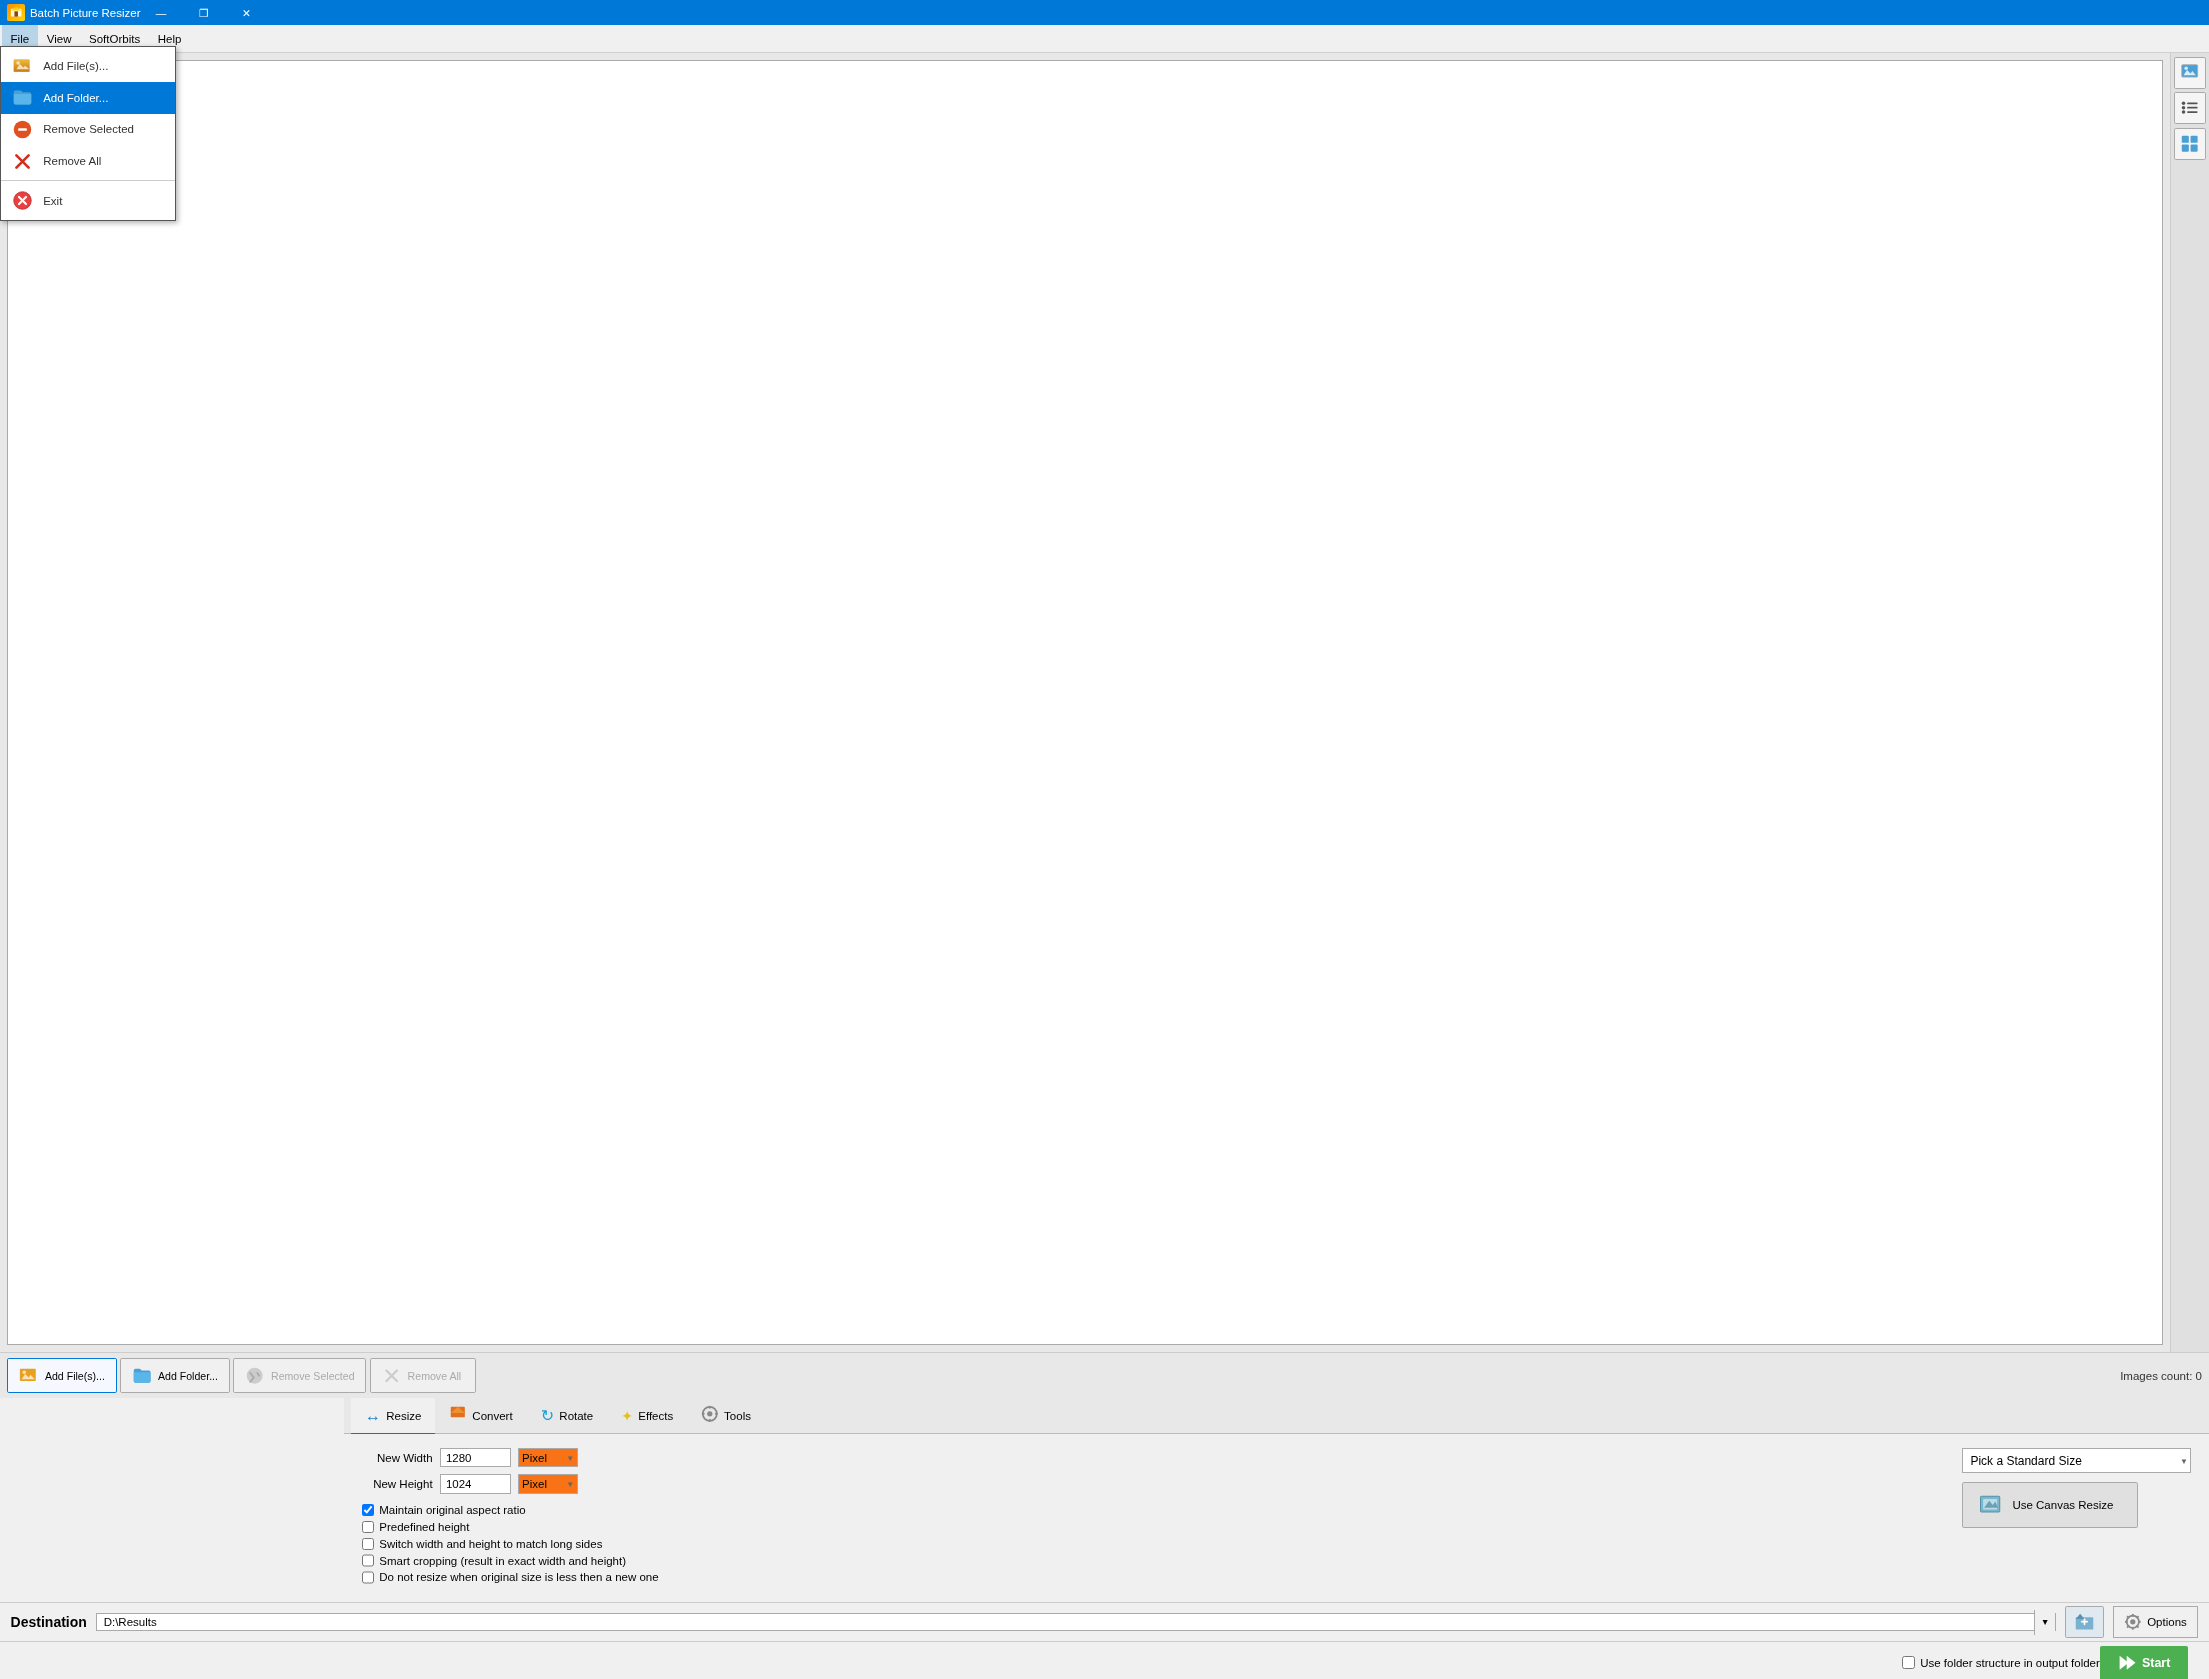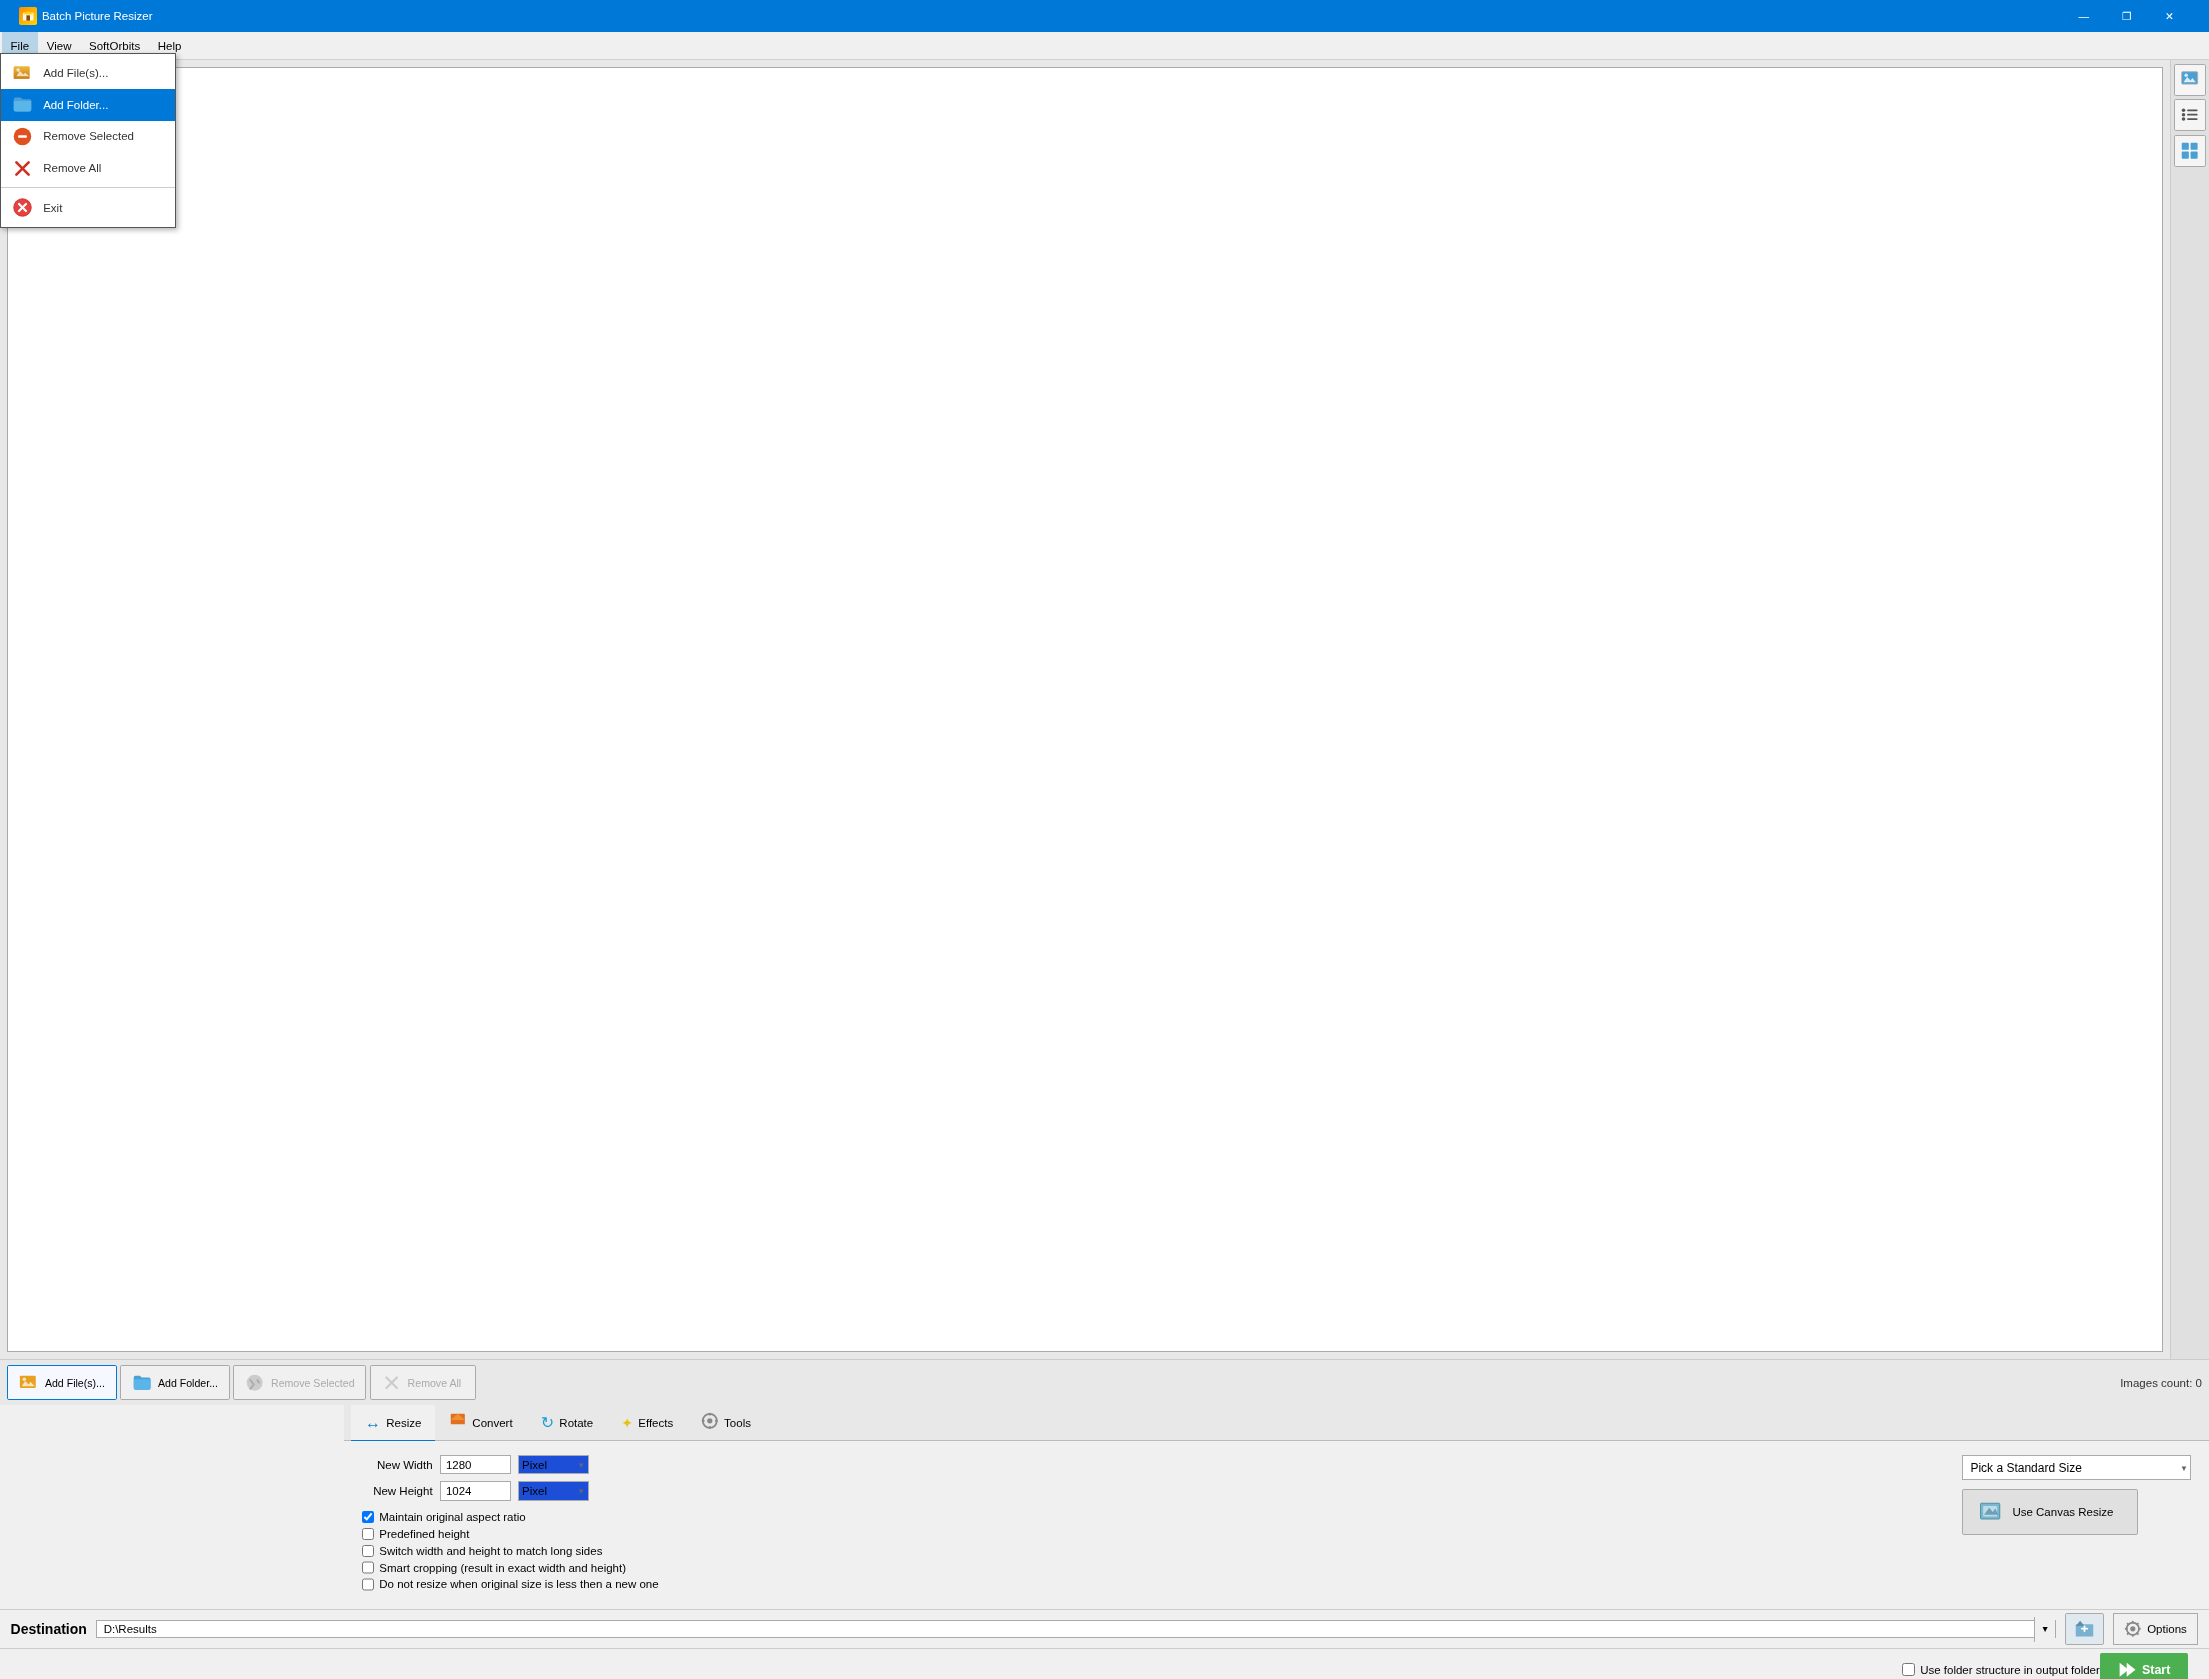--- a/index.html
+++ b/index.html
@@ -1,19 +1,19 @@
 <!DOCTYPE html>
 <html style="font-size:14px"><head>
   <meta charset="utf-8">
   <style>
     * { box-sizing: border-box; margin: 0; padding: 0; }
     body { font-family: 'Segoe UI', Tahoma, Geneva, Verdana, sans-serif; font-size: 11.5px; background: #f0f0f0; overflow: hidden; user-select: none; }
 
     
-    .title-bar { background: #0078d7; color: white; height: 32px; display: flex; align-items: center; padding: 0 19px; justify-content: space-between; }
+    .title-bar { background: #0078d7; color: white; height: 25px; display: flex; align-items: center; padding: 0 7px; }
     .title-bar-left { display: flex; align-items: center; gap: 5.3px; }
     .title-bar-controls { display: flex; gap: 1.8px; }
     .title-btn { background: transparent; border: none; color: white; font-size: 10.6px; width: 41px; height: 28px; cursor: pointer; display: flex; align-items: center; justify-content: center; }
 
     
     .menu-bar { background: #f0f0f0; border-bottom: 0.9px solid #d0d0d0; display: flex; height: 28px; align-items: stretch; padding: 0 1.8px; position: relative; z-index: 200; }
     .menu-item { padding: 0 8.8px; display: flex; align-items: center; cursor: pointer; font-size: 11.5px; }
     .menu-item:hover, .menu-item.active { background: #d0d0d0; }
     .menu-item.active { background: #b8d4e8; }
 
@@ -45,21 +45,21 @@
     .toolbar-btn.disabled { color: #aaa; cursor: default; }
     .toolbar-btn .btn-icon { width: 21px; height: 21px; display: flex; align-items: center; justify-content: center; }
     .images-count { margin-left: auto; font-size: 11.5px; color: #333; font-weight: 500; }
     .tab-bar { display: flex; border-bottom: 0.9px solid #bbb; background: #e8e8e8; padding: 0 7px; margin-left: 344px; }
     .tab { display: flex; align-items: center; gap: 5.3px; padding: 7px 14px; cursor: pointer; font-size: 11.5px; border-bottom: 1.8px solid transparent; margin-bottom: -0.9px; }
     .tab.active { background: #f0f0f0; border-bottom: 1.8px solid #0078d7; }
 
     
     .tab-content { padding: 14px 17.6px; margin-left: 344px; background: #f0f0f0; }
     .num-input { width: 71px; border: 0.9px solid #aaa; background: white; padding: 2.6px 5.3px; font-size: 11.5px; }
-    .unit-select { width: 71px; border: 0.9px solid #aaa; background: #1d4ed8; padding: 2.6px 3.5px; font-size: 11.5px; appearance: none; -webkit-appearance: none; padding-right: 17.6px; }
+    .unit-select { width: 60px; border: 0.9px solid #aaa; background: #f97316; padding: 2.6px 3.5px; font-size: 11.5px; appearance: none; -webkit-appearance: none; padding-right: 17.6px; }
     .select-wrapper { position: relative; display: inline-block; }
     .select-wrapper::after { content: '▼'; position: absolute; right: 3.5px; top: 50%; transform: translateY(-50%); font-size: 8px; color: #666; pointer-events: none; }
 
     .checkbox-row { display: flex; align-items: center; gap: 5.3px; margin: 4.4px 0; font-size: 11.5px; }
     .checkbox-row input[type=checkbox] { width: 12.4px; height: 12.4px; }
 
     .canvas-resize-btn { background: #e0e0e0; border: 0.9px solid #aaa; padding: 7px 14px; cursor: pointer; display: flex; align-items: center; gap: 7px; font-size: 11.5px; border-radius: 1.8px; float: right; margin-top: 0; width: 176px; height: 46px; }
 
     
     .destination-bar { height: 39px; background: #f0f0f0; border-top: 0.9px solid #ccc; display: flex; align-items: center; padding: 0 10.6px; gap: 8.8px; }

